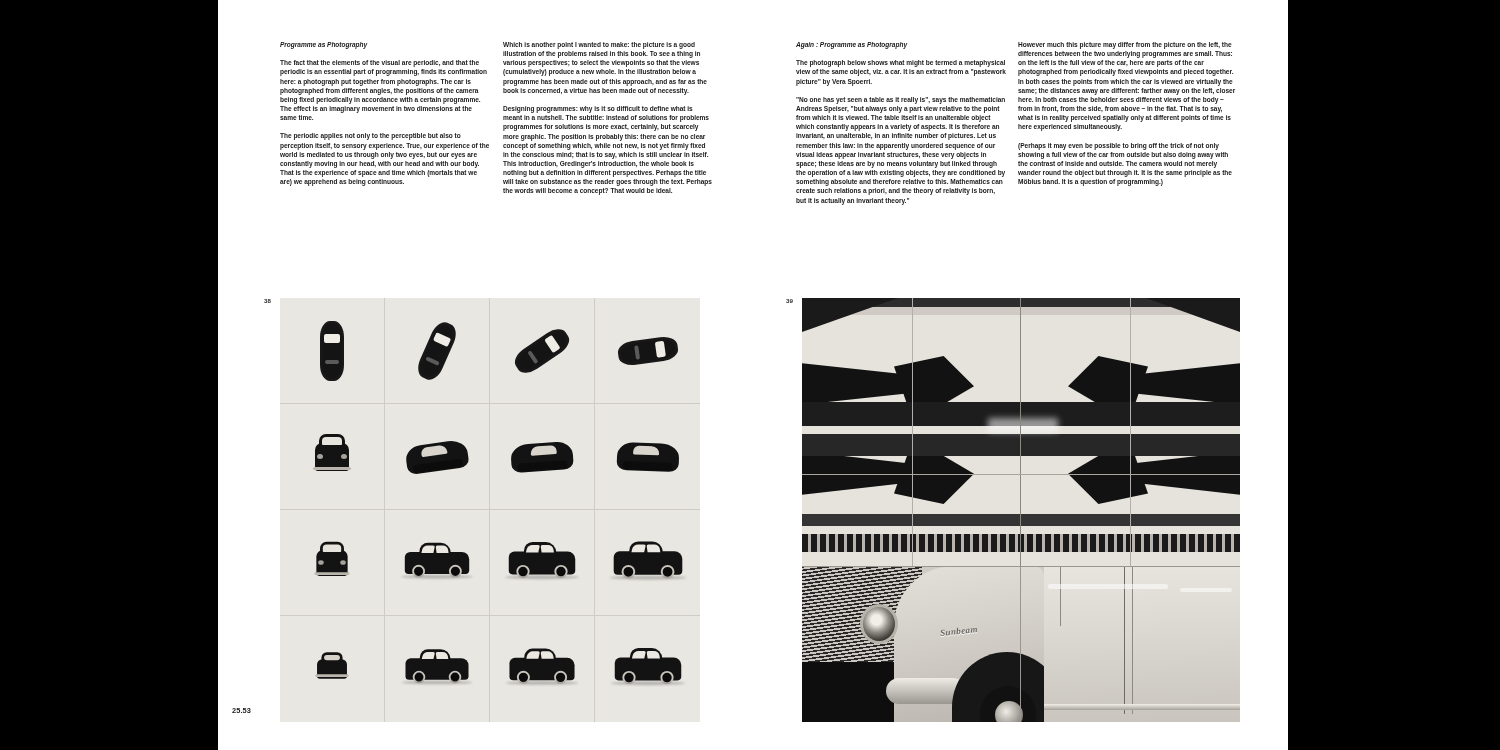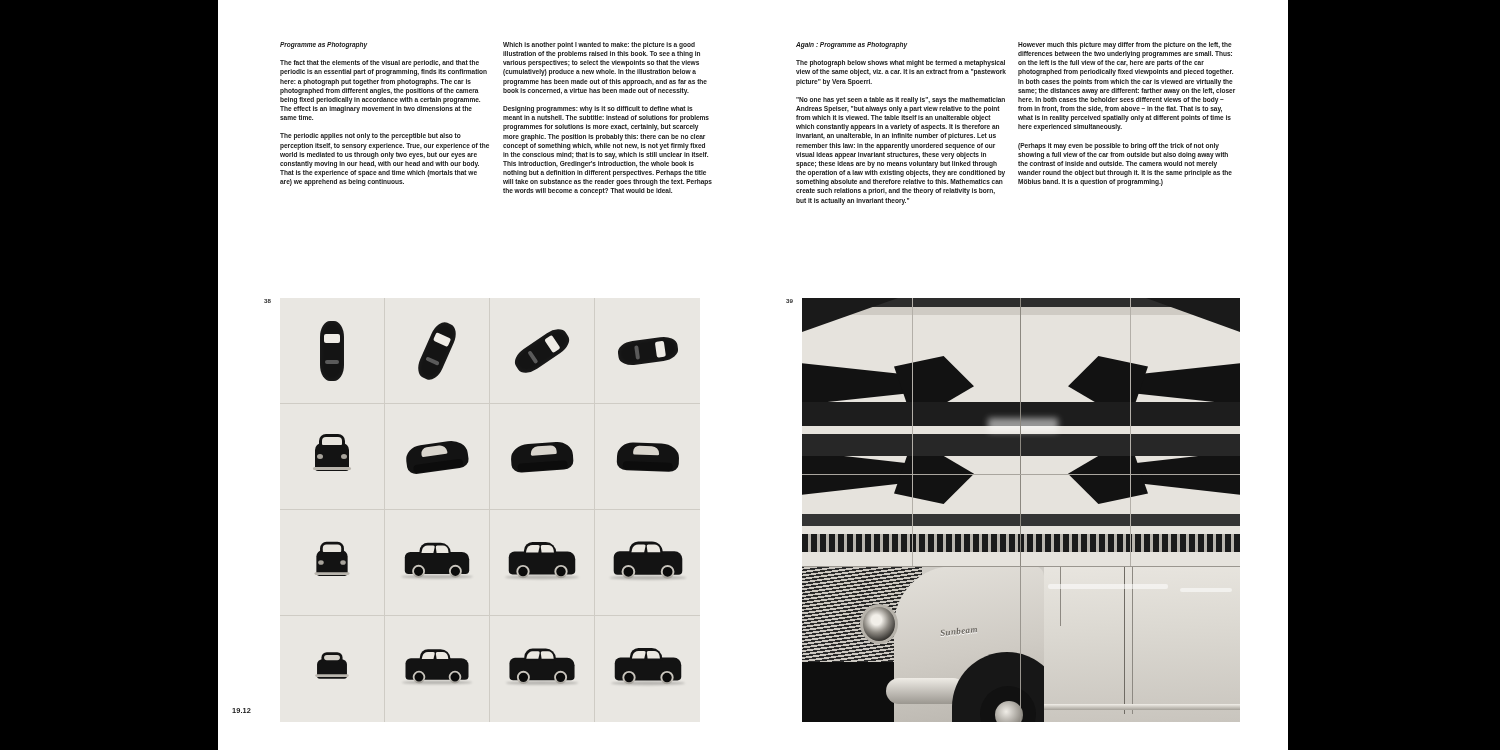--- a/index.html
+++ b/index.html
@@ -295,21 +295,21 @@
       </div>
 
       <div class="col c4">
         <p>However much this picture may differ from the picture on the left, the differences between the two underlying programmes are small. Thus: on the left is the full view of the car, here are parts of the car photographed from periodically fixed viewpoints and pieced together. In both cases the points from which the car is viewed are virtually the same; the distances away are different: farther away on the left, closer here. In both cases the beholder sees different views of the body – from in front, from the side, from above – in the flat. That is to say, what is in reality perceived spatially only at different points of time is here experienced simultaneously.</p>
         <p>(Perhaps it may even be possible to bring off the trick of not only showing a full view of the car from outside but also doing away with the contrast of inside and outside. The camera would not merely wander round the object but through it. It is the same principle as the Möbius band. It is a question of programming.)</p>
       </div>
     </div>
 
     <div class="folio f38">38</div>
     <div class="folio f39">39</div>
-    <div class="plateno">19.12</div>
+    <div class="plateno">25.53</div>
 
     <div class="plate-left">
       <div class="grid4">
 
         <div class="cell">
           <div class="car plan" style="transform:translate(-50%,-50%) rotate(0deg)"></div>
         </div>
         <div class="cell">
           <div class="car plan" style="transform:translate(-50%,-50%) rotate(24deg)"></div>
         </div>

